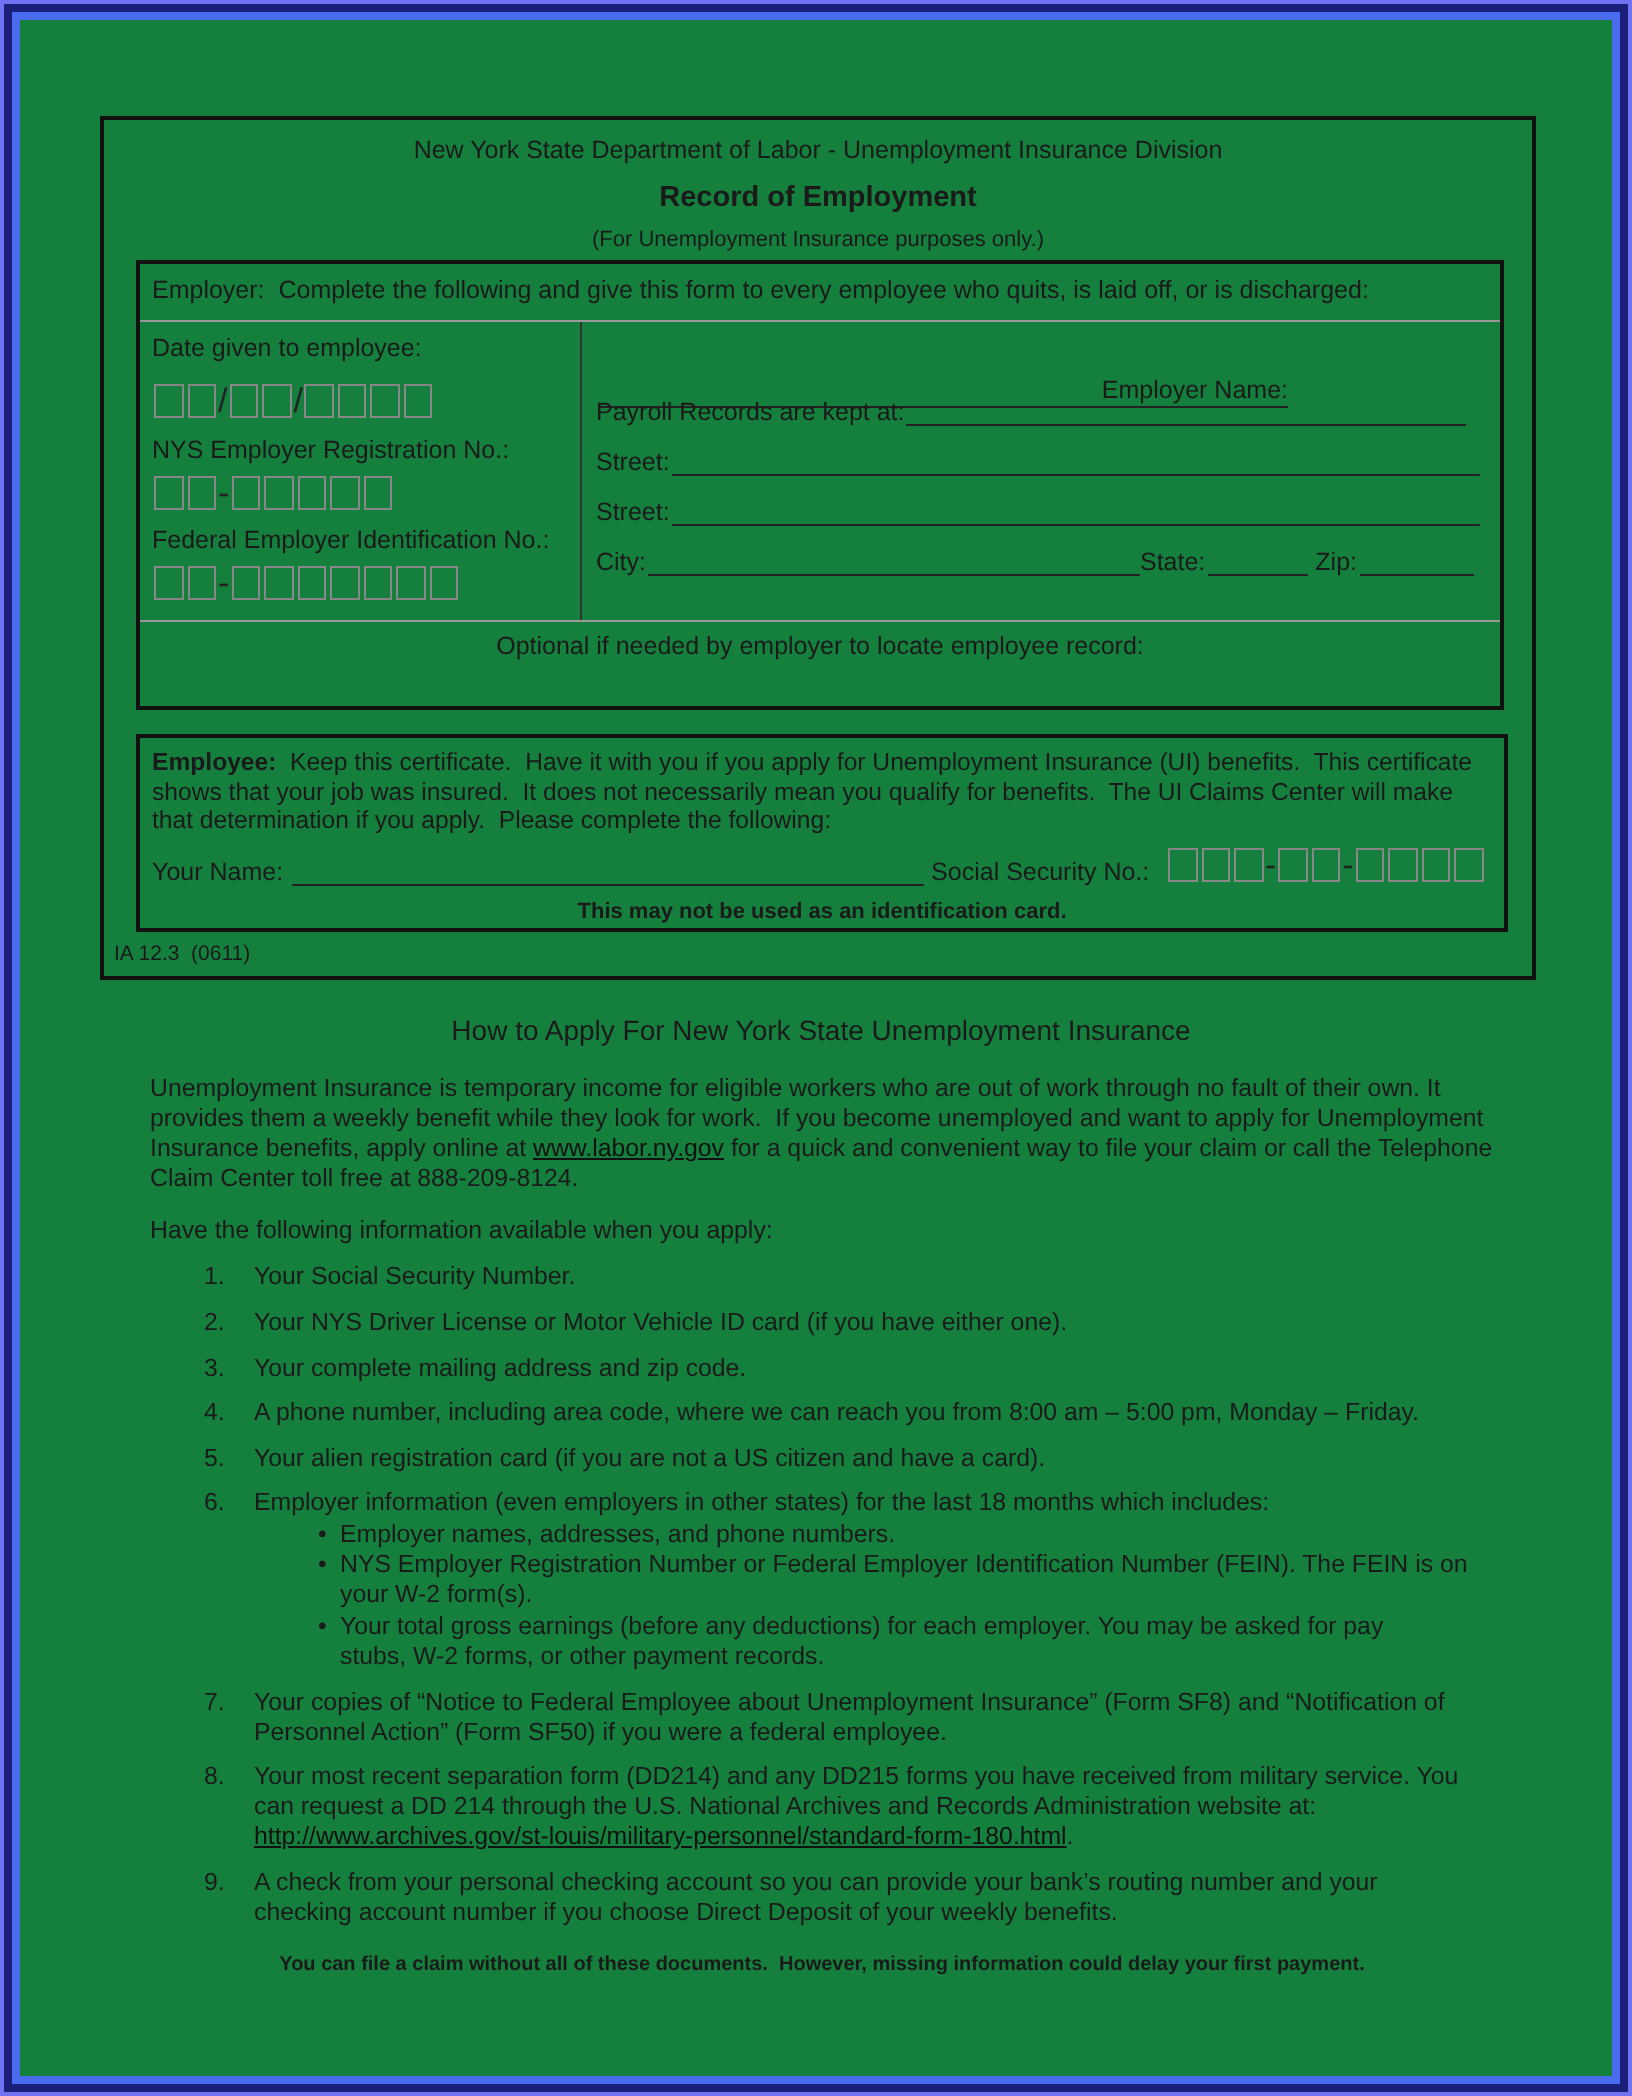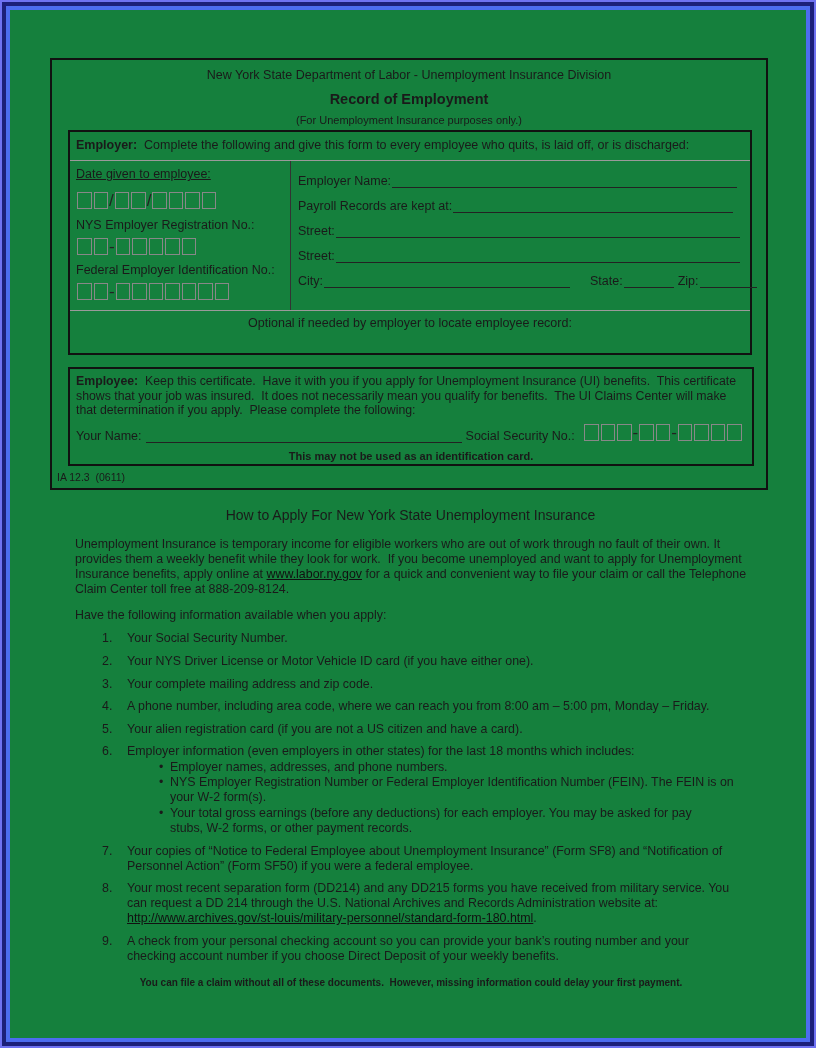--- a/index.html
+++ b/index.html
@@ -13,21 +13,21 @@
   .frame-cyan { position: absolute; left: 7px; top: 7px; right: 7px; bottom: 7px; background: #8ee6f8; }
   .page { position: absolute; left: 10px; top: 10px; right: 10px; bottom: 10px; background: #15803d; }
 
   .form-outer { position: absolute; left: 40px; top: 48px; width: 718px; height: 432px; border: 2px solid #111; }
   .form-header1 { position: absolute; left: 0; right: 0; top: 8px; text-align: center; font-size: 12.5px; }
   .form-title { position: absolute; left: 0; right: 0; top: 31px; text-align: center; font-size: 14.5px; font-weight: bold; }
   .form-sub { position: absolute; left: 0; right: 0; top: 54px; text-align: center; font-size: 11px; }
 
   .emp-box { position: absolute; left: 16px; top: 70px; width: 684px; height: 225px; border: 2px solid #111; }
   .emp-head { position: absolute; left: 0; right: 0; top: 0; height: 29px; border-bottom: 1px solid #9a9a9a; padding: 6px 0 0 6px; font-size: 12.5px; white-space: nowrap; }
-  .emp-head b { font-weight: bold; }
+  .emp-head b { font-weight: normal; }
   .emp-left { position: absolute; left: 0; top: 29px; width: 221px; height: 149px; border-right: 1.5px solid #333; }
   .emp-right { position: absolute; left: 221px; top: 29px; right: 0; height: 149px; }
   .emp-optional { position: absolute; left: 0; right: 0; top: 178px; height: 29px; border-top: 1px solid #9a9a9a; }
 
   .lbl { position: absolute; font-size: 12.5px; white-space: nowrap; }
   .digits { position: absolute; display: flex; align-items: center; height: 19px; }
   .dbox { width: 14.5px; height: 17px; border: 1.3px solid #888; margin-right: 2px; display: inline-block; }
   .dsep { font-size: 17px; color: #222; margin: 0 1px 0 -1px; line-height: 17px; }
 
   .line-field { position: absolute; display: flex; align-items: flex-end; font-size: 12.5px; white-space: nowrap; height: 16px; }
@@ -70,21 +70,21 @@
     <div class="form-header1">New York State Department of Labor - Unemployment Insurance Division</div>
     <div class="form-title">Record of Employment</div>
     <div class="form-sub">(For Unemployment Insurance purposes only.)</div>
 
     <div class="emp-box">
       <div class="emp-head">
         <b>Employer:</b><span style="white-space:pre">  Complete the following and give this form to every employee who quits, is laid off, or is discharged:</span>
       </div>
 
       <div class="emp-left">
-        <div class="lbl" style="left:6px; top:6px;text-decoration:underline;">Date given to employee:</div>
+        <div class="lbl" style="left:6px; top:6px;">Date given to employee:</div>
         <div class="digits" style="left:7px; top:30px;">
           <span class="dbox"></span>
           <span class="dbox"></span>
           <span class="dsep">/</span>
           <span class="dbox"></span>
           <span class="dbox"></span>
           <span class="dsep">/</span>
           <span class="dbox"></span>
           <span class="dbox"></span>
           <span class="dbox"></span>
@@ -110,40 +110,40 @@
           <span class="dbox"></span>
           <span class="dbox"></span>
           <span class="dbox"></span>
           <span class="dbox"></span>
           <span class="dbox"></span>
           <span class="dbox"></span>
         </div>
       </div>
 
       <div class="emp-right">
-        <div class="line-field" style="left:7px; top:11px;">
+        <div class="line-field" style="left:7px; top:27px;flex-direction:column;">
           <span>Employer Name:</span>
           <span class="uline" style="width:345px"></span>
         </div>
         <div class="line-field" style="left:7px; top:36px;">
           <span>Payroll Records are kept at:</span>
           <span class="uline" style="width:280px"></span>
         </div>
         <div class="line-field" style="left:7px; top:61px;">
           <span>Street:</span>
           <span class="uline" style="width:404px"></span>
         </div>
         <div class="line-field" style="left:7px; top:86px;">
           <span>Street:</span>
           <span class="uline" style="width:404px"></span>
         </div>
         <div class="line-field" style="left:7px; top:111px;text-align:right;">
           <span>City:</span>
           <span class="uline" style="width:246px"></span>
-          <span style="margin-left:20px">State:</span>
+          <span style="margin-left:0">State:</span>
           <span class="uline" style="width:50px"></span>
           <span style="margin-left:4px">Zip:</span>
           <span class="uline" style="width:57px"></span>
         </div>
       </div>
 
       <div class="emp-optional">
         <div class="lbl" style="left:0; right:0; top:5px; text-align:center;">Optional if needed by employer to locate employee record:</div>
       </div>
     </div>

